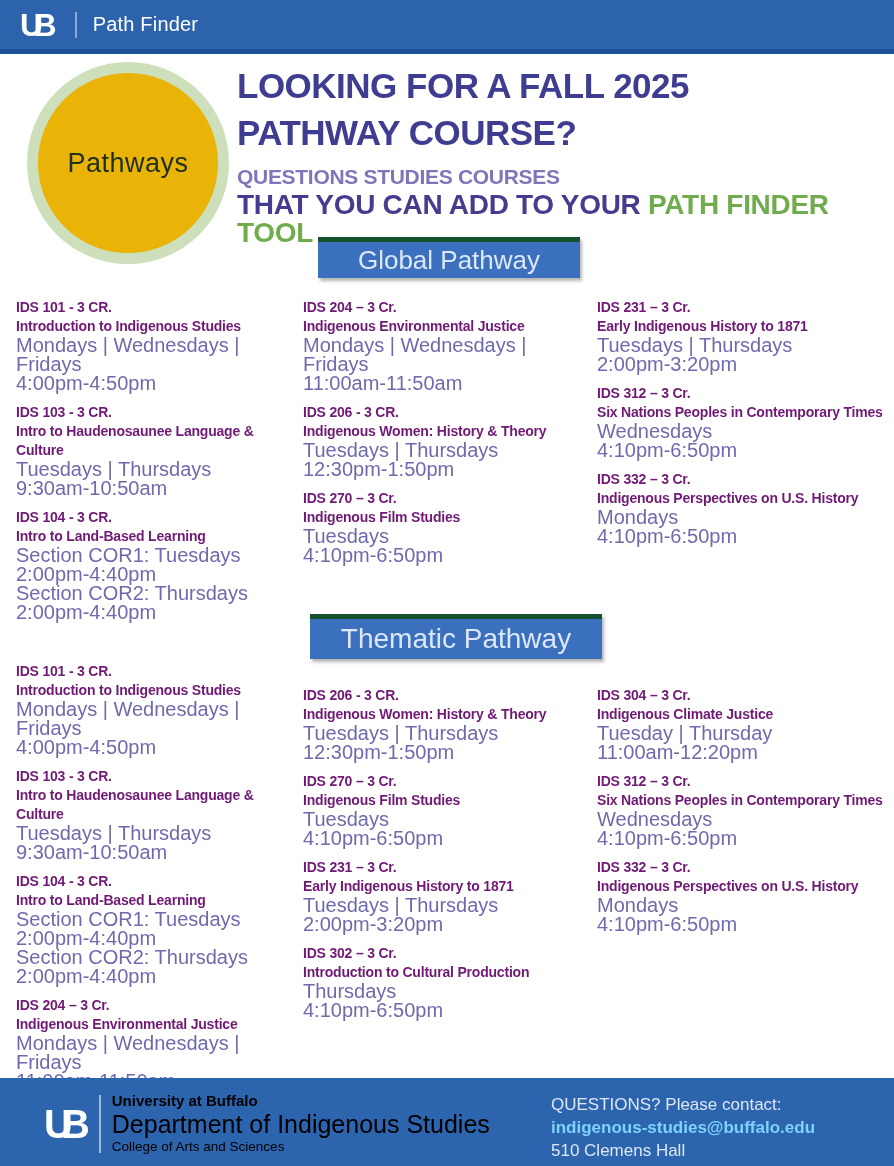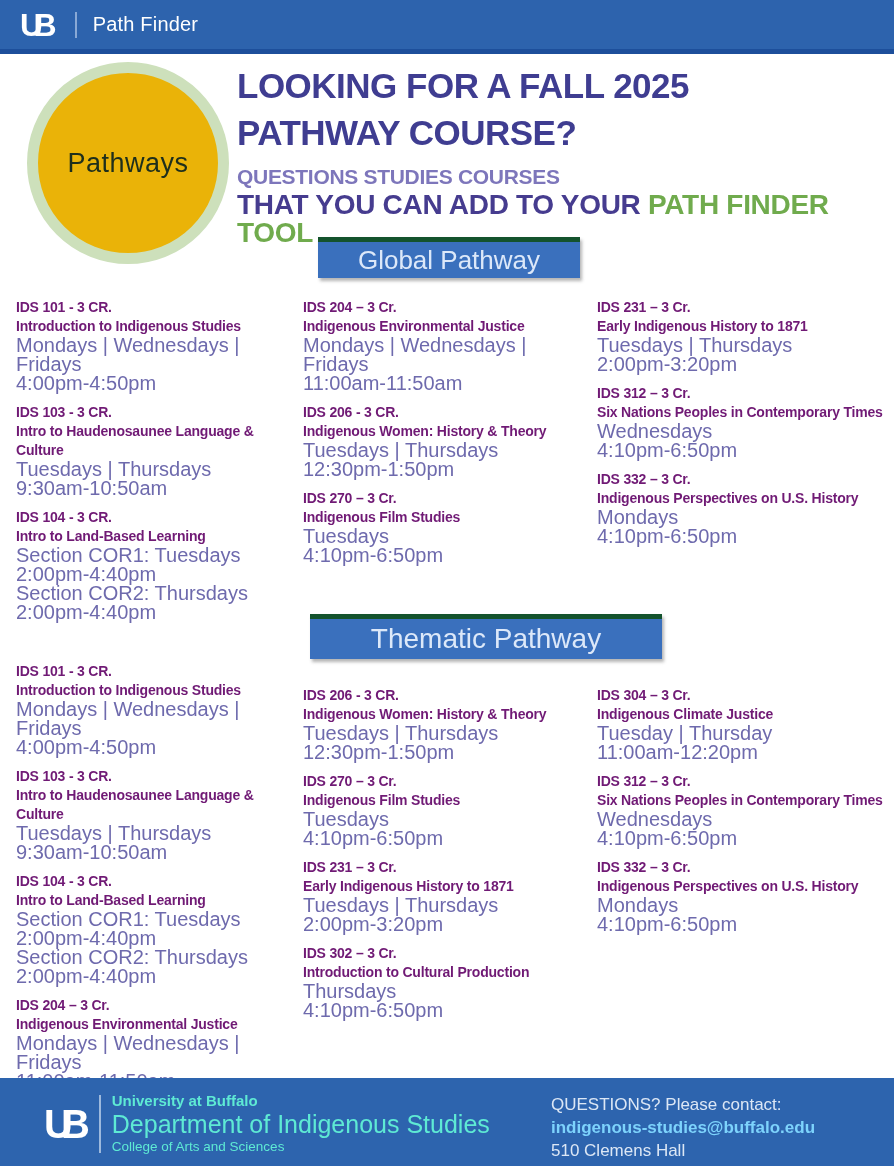--- a/index.html
+++ b/index.html
@@ -30,38 +30,38 @@
   .hero-sub{font-size:21px;font-weight:700;color:#7d76bb;line-height:28px;margin-top:7px;letter-spacing:-0.3px;}
   .hero-tagline{font-size:28px;font-weight:700;line-height:28px;letter-spacing:-0.3px;}
   .tag-prefix{color:#463c8f;}
   .tag-highlight{color:#70ab4d;}
   
   .banner{
     position:absolute;background:#3a70bd;color:#dce8f9;text-align:center;
     border-top:5px solid #14532d;box-shadow:2px 3px 3px rgba(90,90,90,0.45);
   }
   .banner--global{left:318px;top:237px;width:262px;height:36px;font-size:26px;line-height:36px;}
-  .banner--thematic{left:310px;top:614px;width:352px;height:40px;font-size:28px;line-height:40px;}
+  .banner--thematic{left:310px;top:614px;width:292px;height:40px;font-size:28px;line-height:40px;}
   
   .courses{position:absolute;left:16px;display:grid;grid-template-columns:287px 294px 297px;}
   .courses--global{top:298px;}
   .courses--thematic{top:662px;}
   .courses--thematic .course-col:nth-child(2),
   .courses--thematic .course-col:nth-child(3){padding-top:24px;}
   .course{margin-bottom:10px;padding-right:4px;}
   .course-code,.course-title{
     font-size:14px;font-weight:700;color:#701a75;line-height:19px;letter-spacing:-0.2px;
   }
   .course-sched{font-size:20px;color:#6e6aad;line-height:19px;}
   
   .footer{position:absolute;left:0;top:1078px;width:894px;height:88px;background:#2d64ae;}
   .footer-left{position:absolute;left:44px;top:14px;display:flex;align-items:center;}
   .footer .ub-logo{font-size:40px;}
   .footer-divider{width:2px;height:58px;background:#9db9dd;margin:0 11px 0 9px;}
-  .footer-org{color:#5eead4;}
+  .footer-org{color:#000000;}
   .org-small{font-size:15px;font-weight:700;line-height:18px;}
   .org-large{font-size:25px;font-weight:400;line-height:28px;}
   .org-sub{font-size:13.5px;font-weight:400;line-height:17px;}
   .footer-right{position:absolute;left:551px;top:15px;color:#dce7f5;font-size:17px;line-height:23px;}
   .contact-email{color:#7dd3fc;font-weight:700;text-decoration:none;display:block;}
 </style>
 </head>
 <body>
 
 <div class="page">

